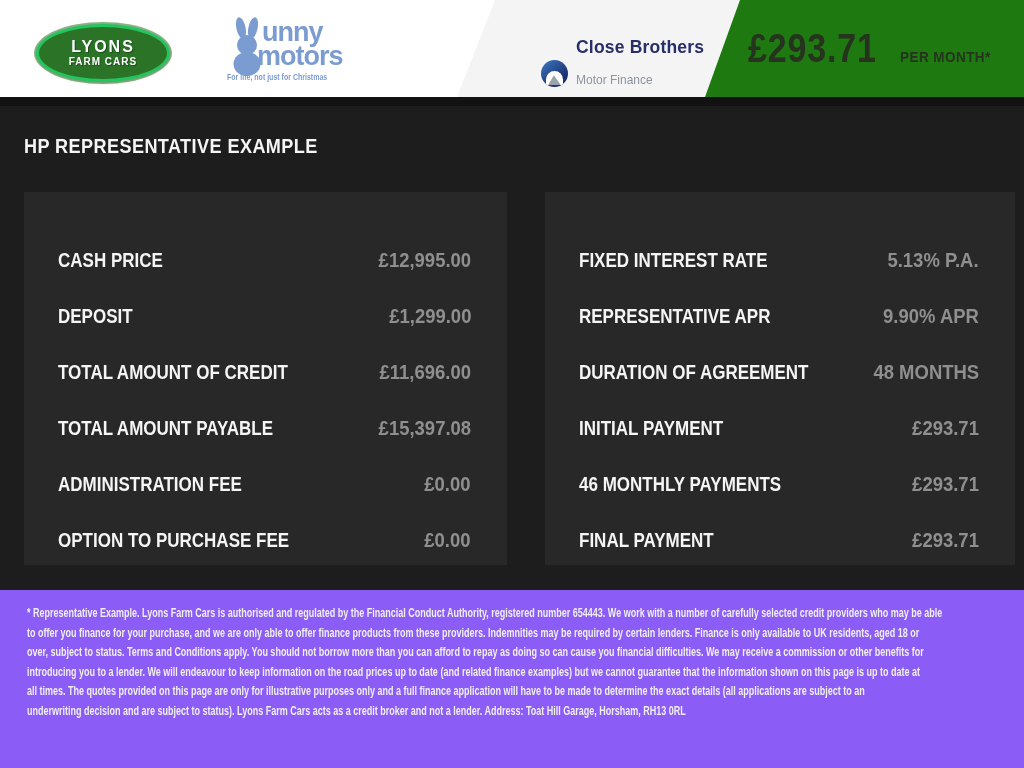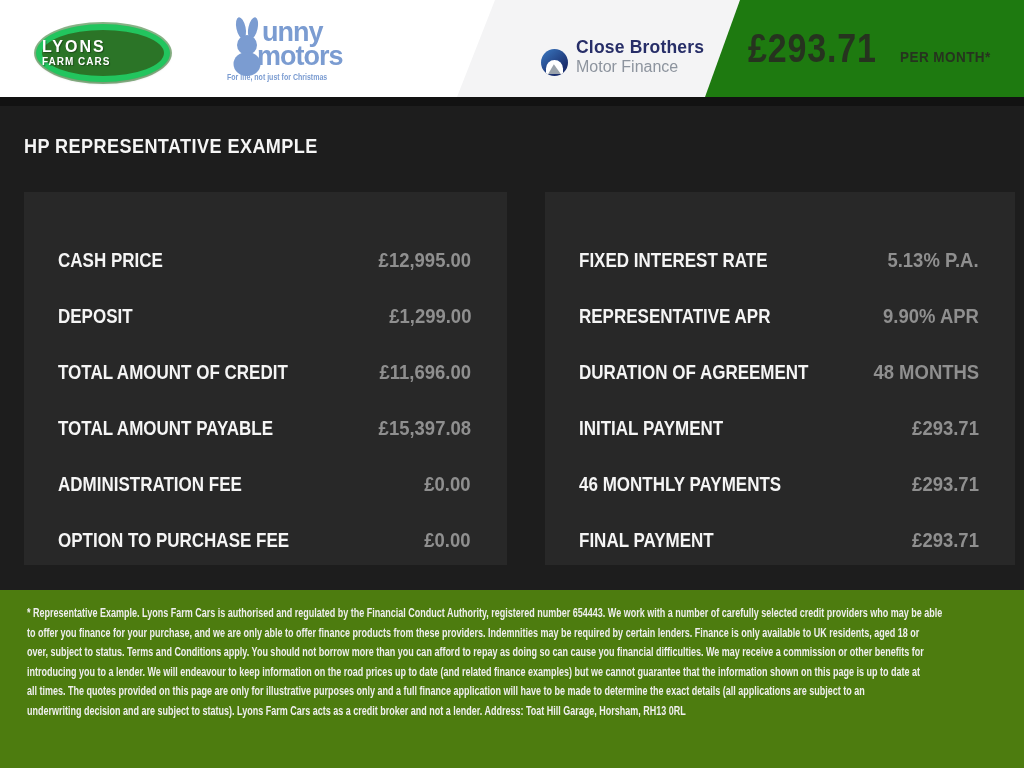--- a/index.html
+++ b/index.html
@@ -14,43 +14,43 @@
   
   .header{position:absolute;top:0;left:0;width:1024px;height:97px;background:#ffffff;}
   .header-off{position:absolute;inset:0;background:var(--offwhite);
     clip-path:polygon(495px 0,1024px 0,1024px 97px,457px 97px);}
   .header-green{position:absolute;inset:0;background:var(--accent-green);
     clip-path:polygon(740px 0,1024px 0,1024px 97px,705px 97px);}
   .header-shadow{position:absolute;top:97px;left:0;width:1024px;height:9px;background:#121212;}
 
   
   .lyons{position:absolute;left:36px;top:24px;width:134px;height:58px;border-radius:50%;
-    background:var(--logo-green);border:6px solid #22c55e;box-shadow:0 0 0 2px rgba(43,116,39,.55),0 1px 3px rgba(0,0,0,.25);
-    display:flex;flex-direction:column;justify-content:center;line-height:1.12;}
+    background:var(--logo-green);border:3px solid #22c55e;box-shadow:0 0 0 2px rgba(43,116,39,.55),0 1px 3px rgba(0,0,0,.25);
+    display:flex;flex-direction:column;align-items:center;justify-content:center;line-height:1.12;}
   .lyons .l1{color:#fff;font-weight:bold;font-size:16px;letter-spacing:2px;text-shadow:1px 1px 1px rgba(0,0,0,.35);}
   .lyons .l2{color:#fff;font-weight:bold;font-size:10px;letter-spacing:1px;text-shadow:1px 1px 1px rgba(0,0,0,.35);}
 
   
   .bunny{position:absolute;left:190px;top:15px;width:120px;height:74px;margin-left:36px;}
   .bunny svg{position:absolute;left:0;top:0;}
   .bunny .w1{position:absolute;left:36px;top:2px;font-size:27px;font-weight:bold;color:var(--bunny-blue);letter-spacing:-1px;}
   .bunny .w2{position:absolute;left:31px;top:26px;font-size:27px;font-weight:bold;color:var(--bunny-blue);letter-spacing:-1px;text-align:right;}
   .bunny .tag{position:absolute;left:1px;top:57px;font-size:9px;font-weight:bold;color:var(--bunny-blue);
     white-space:nowrap;display:inline-block;transform:scaleX(.78);transform-origin:0 50%;}
 
   
   .cb{position:absolute;left:541px;top:37px;display:flex;align-items:flex-end;}
   .cb-icon{width:27px;height:27px;border-radius:50%;background:linear-gradient(140deg,#3a79c2 0%,#1b2f6e 75%);
     position:relative;overflow:hidden;flex:0 0 auto;margin-top:2px;}
   .cb-arch{position:absolute;left:5px;right:5px;bottom:2px;height:14px;background:#fff;border-radius:9px 9px 0 0;}
   .cb-peak{position:absolute;left:7px;bottom:2px;width:13px;height:10px;background:#9aa2ab;
     clip-path:polygon(45% 0,100% 100%,0 100%);}
   .cb-text{margin-left:8px;}
   .cb-name{font-size:17.5px;font-weight:600;color:var(--navy);letter-spacing:.2px;line-height:1.15;}
-  .cb-sub{font-size:16px;color:#8d949e;margin-top:1px;}
+  .cb-sub{font-size:12px;color:#8d949e;margin-top:16px;}
 
   
   .price{position:absolute;left:748px;top:28px;display:flex;align-items:baseline;}
   .price .amount{font-size:40px;font-weight:bold;color:var(--price-text);line-height:1;
     display:inline-block;transform:scaleX(.85);transform-origin:0 50%;letter-spacing:1px;}
   .price .suffix{font-size:15px;font-weight:bold;color:var(--price-text);
     display:inline-block;transform:scaleX(.9);transform-origin:0 50%;letter-spacing:.5px;}
 
   
   .title{position:absolute;left:24px;top:134px;font-size:21px;font-weight:bold;color:#f5f5f5;
@@ -60,21 +60,21 @@
   .panel{position:absolute;top:192px;height:373px;background:#282828;padding:24px 36px 0 34px;}
   .panel.left{left:24px;width:483px;}
   .panel.right{left:545px;width:470px;}
   .row{height:56px;display:flex;justify-content:space-between;align-items:flex-end;}
   .lbl{font-size:20px;font-weight:bold;color:#f5f5f5;white-space:nowrap;
     display:inline-block;transform:scaleX(.85);transform-origin:0 50%;}
   .val{font-size:21px;font-weight:bold;color:var(--value-gray);white-space:nowrap;
     display:inline-block;transform:scaleX(.88);transform-origin:100% 50%;}
 
   
-  .legal{position:absolute;left:0;top:590px;width:1024px;height:178px;background:#4d7c0f;padding:14px 24px 0 27px;}
+  .legal{position:absolute;left:0;top:590px;width:1024px;height:178px;background:#8b5cf6;padding:14px 24px 0 27px;}
   .legal .line{font-size:12px;font-weight:bold;color:#efefef;line-height:19.5px;white-space:nowrap;
     display:block;transform:scaleX(.75);transform-origin:0 50%;}
 </style>
 </head>
 <body>
 
 <div class="page">
 
   <div class="header">
     <div class="header-off"></div>

